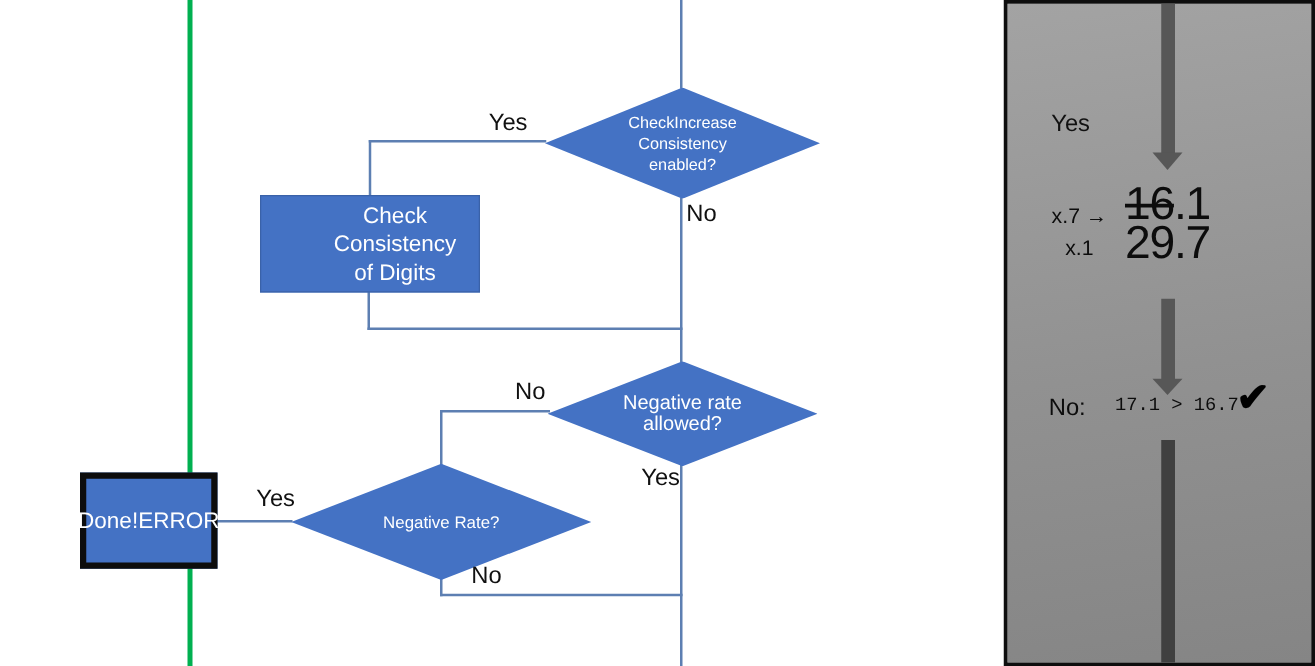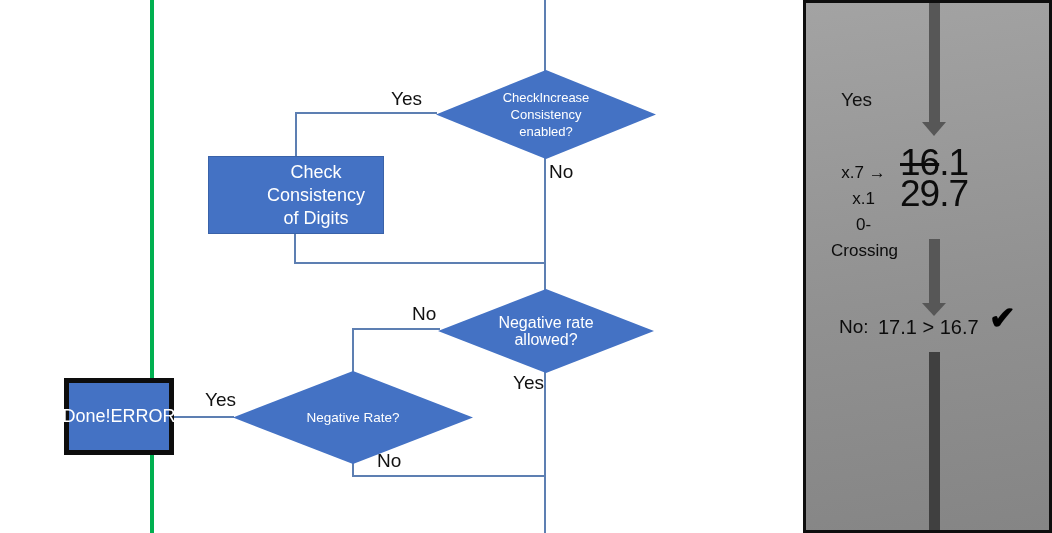--- a/index.html
+++ b/index.html
@@ -81,21 +81,21 @@
   .head2  { left:116px; top:300px; width:0; height:0;
             border-left:12px solid transparent; border-right:12px solid transparent;
             border-top:13px solid var(--arrow-gray); }
   .bar3   { left:123px; top:349px; width:11px; height:178px; background:var(--bar-gray); }
 
   .p-yes  { left:35px; top:86px; font-size:19px; color:#111; }
   .p-rule { left:0px; top:157px; width:90px; text-align:center; font-size:17px; line-height:26px; color:#0c0c0c;padding-left:25px; }
   .p-vals { left:94px; top:144px; font-size:37px; line-height:31px; color:#0c0c0c; letter-spacing:-1px; }
   .p-vals .strike { text-decoration:line-through; text-decoration-thickness:3px; }
   .p-no   { left:33px; top:313px; font-size:19px; color:#0c0c0c; }
-  .p-cmp  { left:72px; top:313px; font-size:20px; color:#0c0c0c; }
+  .p-cmp  { left:86px; top:313px; font-size:15px; color:#0c0c0c;font-family:Liberation Mono, monospace; }
   .p-chk  { left:183px; top:296px; font-size:32px; font-weight:bold; color:#000; }
 </style>
 </head>
 <body>
 
 <div class="slide">
 
   <div class="abs green-line"></div>
 
   <div class="conn c1"></div>
@@ -144,21 +144,20 @@
   <div class="elabel l-no-bot">No</div>
 
   <div class="panel">
     <div class="abs shaft1"></div>
     <div class="abs head1"></div>
 
     <div class="abs p-yes">Yes</div>
 
     <div class="abs p-rule">
       <div>x.7 → x.1</div>
-      <div>0-Crossing</div>
     </div>
 
     <div class="abs p-vals">
       <div><span class="strike">16</span><span>.1</span></div>
       <div>29.7</div>
     </div>
 
     <div class="abs shaft2"></div>
     <div class="abs head2"></div>
 

